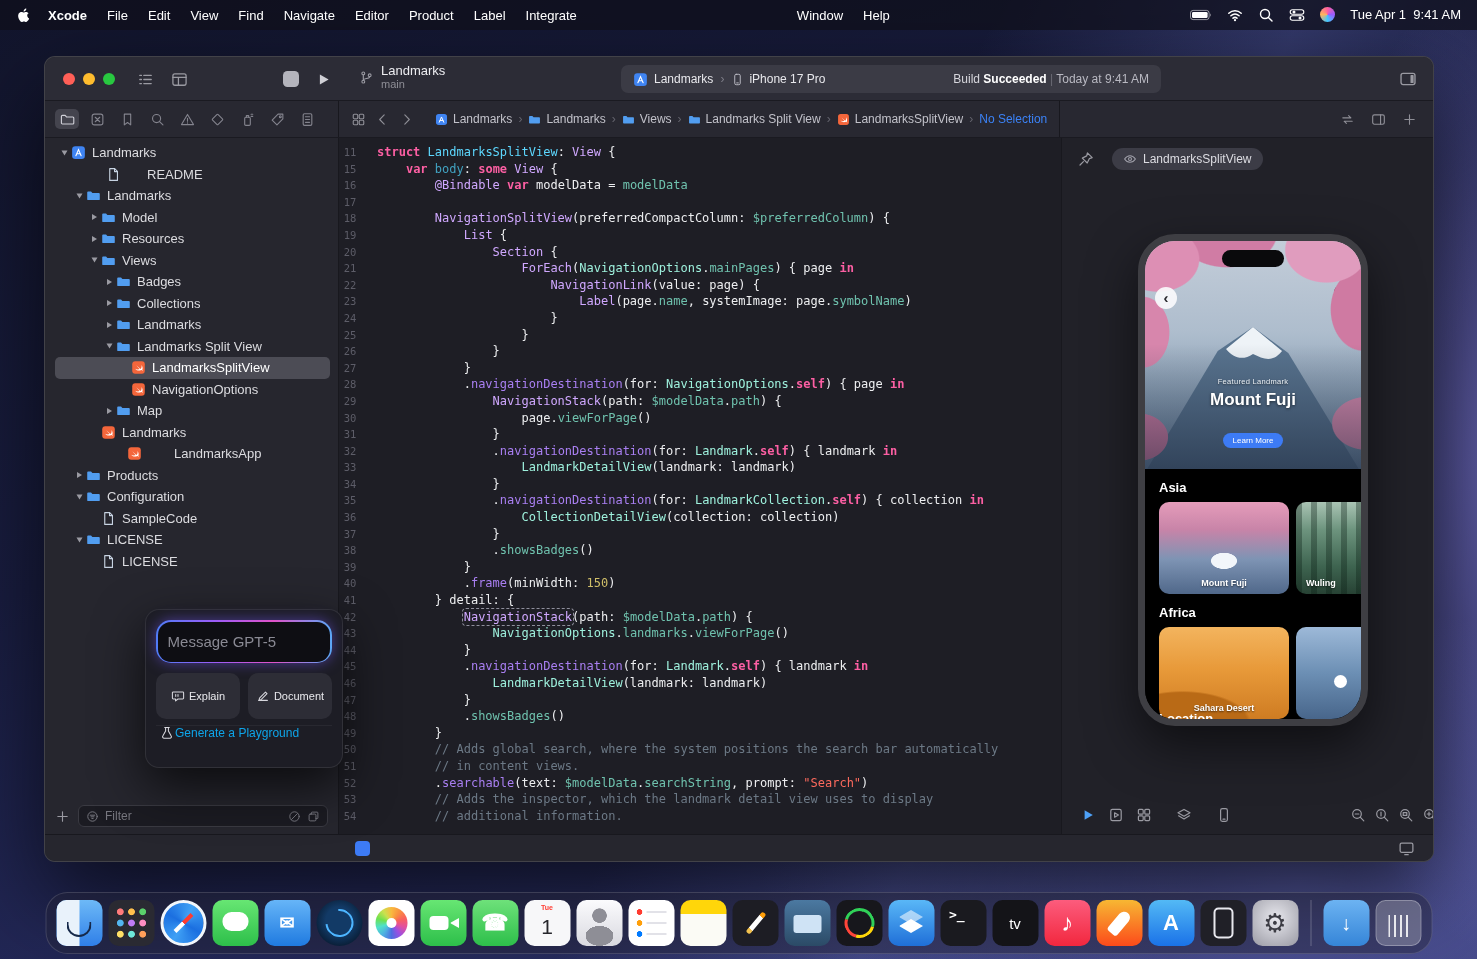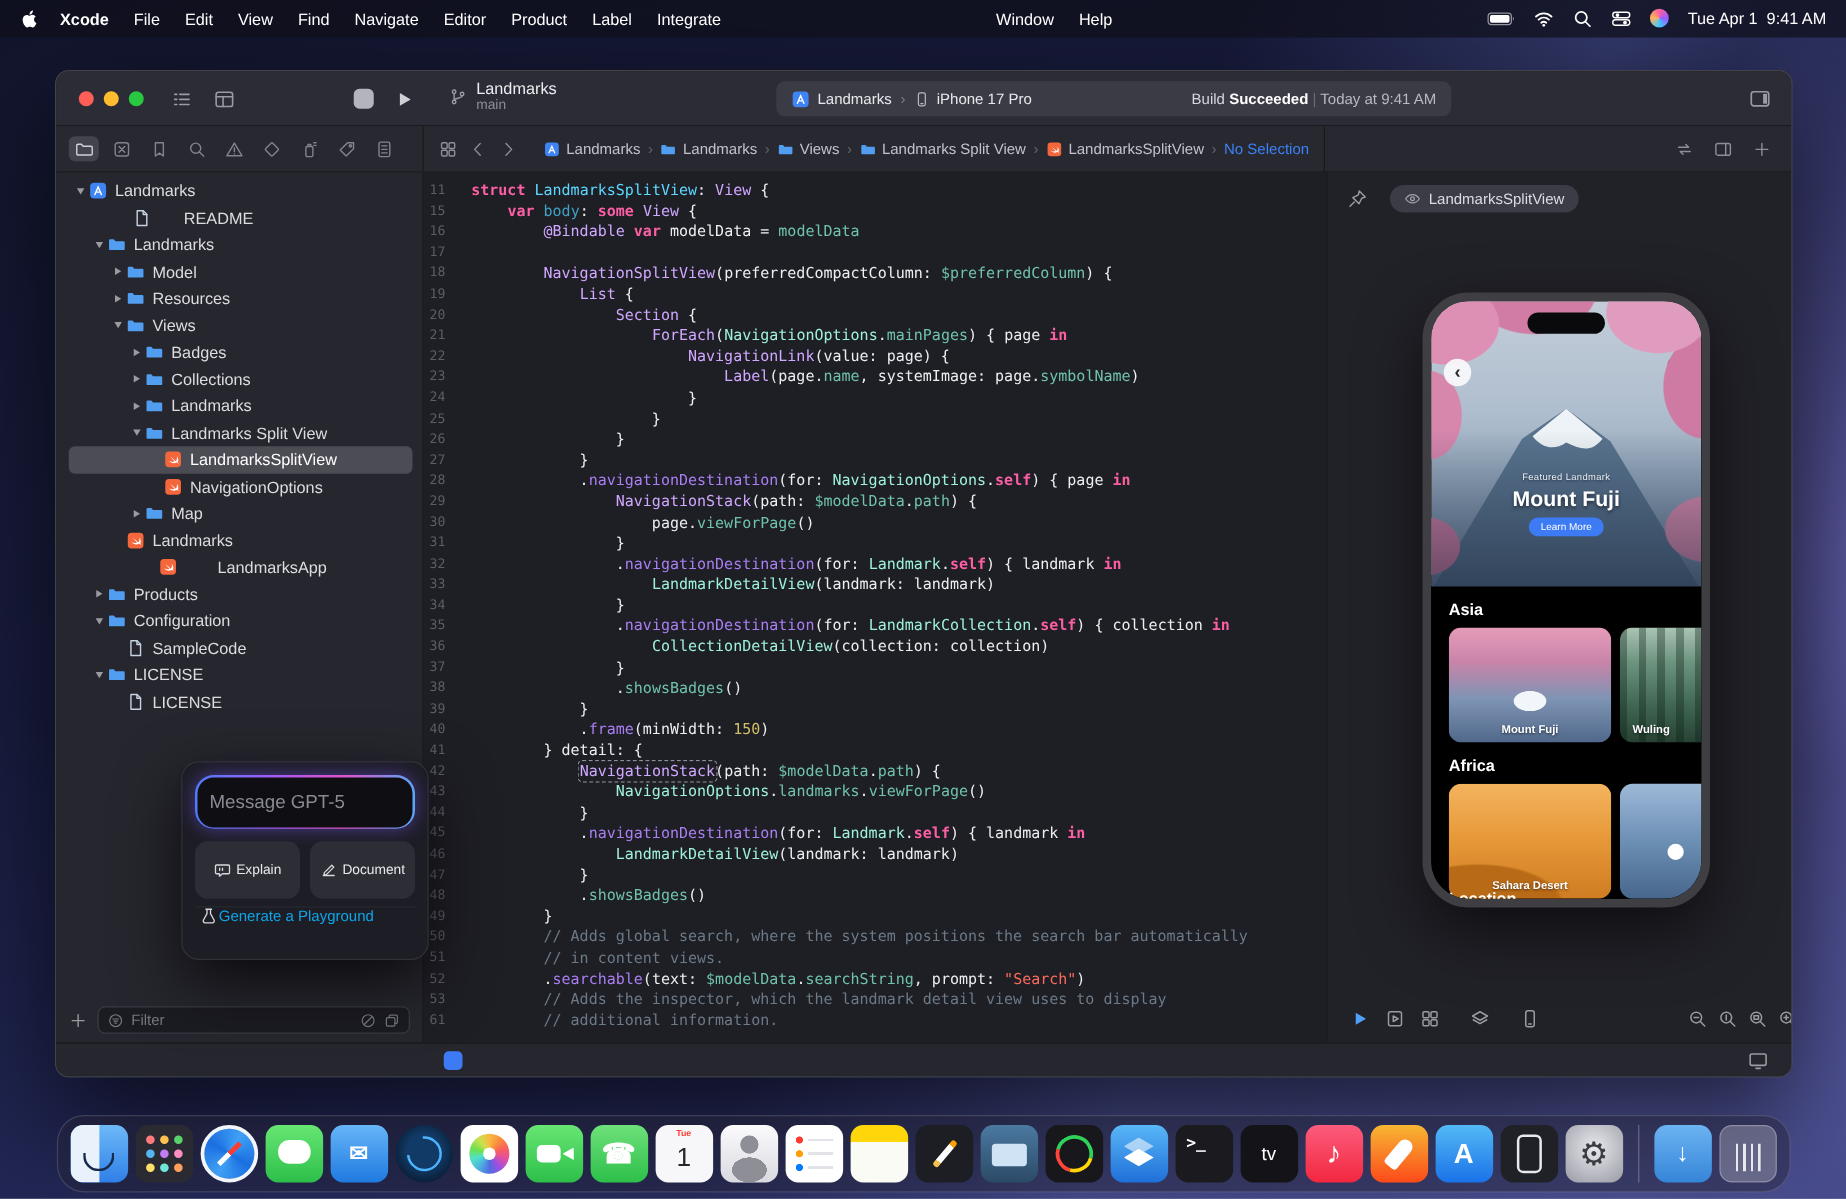--- a/index.html
+++ b/index.html
@@ -128,21 +128,21 @@
  radial-gradient(45px 60px at -1% 40%, #d786ac 0 58%, transparent 60%),
  radial-gradient(60px 45px at 103% 80%, #db8db1 0 58%, transparent 60%),
  radial-gradient(50px 40px at -3% 86%, #d27fa6 0 58%, transparent 60%),
  radial-gradient(9px 9px at 20% 13%, #8a4a66 0 60%, transparent 70%),
  radial-gradient(8px 8px at 55% 6%, #8a4a66 0 60%, transparent 70%),
  radial-gradient(8px 8px at 90% 22%, #93516e 0 60%, transparent 70%)}
 .hero-shade{position:absolute;left:0;right:0;bottom:0;height:55%;background:linear-gradient(180deg,transparent 0%,rgba(18,28,48,.55) 100%)}
 .hero-text{position:absolute;left:0;right:0;top:136px;display:flex;flex-direction:column;align-items:center;gap:4px;z-index:3}
 .kicker{font-size:7.5px;color:#e9eef3;letter-spacing:.3px;text-shadow:0 1px 2px rgba(0,0,0,.5)}
 .htitle{font-size:17px;font-weight:700;text-shadow:0 1px 3px rgba(0,0,0,.55)}
-.cta{background:#3d7bf5;color:#fff;font-size:8px;padding:3px 10px;border-radius:10px;margin-top:0}
+.cta{background:#3d7bf5;color:#fff;font-size:8px;padding:3px 10px;border-radius:10px;margin-top:19px}
 .island{position:absolute;left:50%;top:9px;transform:translateX(-50%);width:62px;height:17px;border-radius:9px;background:#0a0a0c;z-index:4}
 .backbtn{position:absolute;left:10px;top:46px;width:22px;height:22px;border-radius:50%;background:rgba(250,250,252,.92);color:#2b2b30;font-size:15px;font-weight:700;display:flex;align-items:center;justify-content:center;z-index:4;padding-bottom:2px}
 .plist{position:absolute;left:0;right:0;top:228px}
 .psec-title{font-size:13px;font-weight:700;margin:11px 0 7px 14px}
 .prow{display:flex;gap:7px;margin-left:14px;height:92px}
 .pcard{position:relative;width:130px;height:92px;border-radius:10px;overflow:hidden;flex:0 0 130px}
 .plabel{position:absolute;left:0;right:0;bottom:6px;text-align:center;font-size:9px;font-weight:700;color:#fff;text-shadow:0 1px 2px rgba(0,0,0,.6)}
 .pcard.alt .plabel{left:10px;right:auto;text-align:left}
 .st-fuji{background:radial-gradient(42px 26px at 50% 64%, #f2f6fa 0 30%, transparent 32%),linear-gradient(180deg,#e59cba 0%,#c884a8 30%,#7e94b4 62%,#50688a 100%)}
 .st-wuling{background:repeating-linear-gradient(90deg, rgba(10,30,20,.35) 0 6px, transparent 6px 15px),linear-gradient(180deg,#aac4b4 0%,#6d947e 30%,#3e6450 70%,#274234 100%)}
@@ -747,21 +747,21 @@
         <div class="cl"><span class="lnum">44</span><span class="ltext"><span class="tk-p">            }</span></span></div>
         <div class="cl"><span class="lnum">45</span><span class="ltext"><span class="tk-p">            .</span><span class="tk-fm">navigationDestination</span><span class="tk-p">(for: </span><span class="tk-pt">Landmark</span><span class="tk-p">.</span><span class="tk-k">self</span><span class="tk-p">) { landmark </span><span class="tk-k">in</span></span></div>
         <div class="cl"><span class="lnum">46</span><span class="ltext"><span class="tk-p">                </span><span class="tk-pt">LandmarkDetailView</span><span class="tk-p">(landmark: landmark)</span></span></div>
         <div class="cl"><span class="lnum">47</span><span class="ltext"><span class="tk-p">            }</span></span></div>
         <div class="cl"><span class="lnum">48</span><span class="ltext"><span class="tk-p">            .</span><span class="tk-pm">showsBadges</span><span class="tk-p">()</span></span></div>
         <div class="cl"><span class="lnum">49</span><span class="ltext"><span class="tk-p">        }</span></span></div>
         <div class="cl"><span class="lnum">50</span><span class="ltext"><span class="tk-p">        </span><span class="tk-c">// Adds global search, where the system positions the search bar automatically</span></span></div>
         <div class="cl"><span class="lnum">51</span><span class="ltext"><span class="tk-p">        </span><span class="tk-c">// in content views.</span></span></div>
         <div class="cl"><span class="lnum">52</span><span class="ltext"><span class="tk-p">        .</span><span class="tk-fm">searchable</span><span class="tk-p">(text: </span><span class="tk-pm">$modelData</span><span class="tk-p">.</span><span class="tk-pm">searchString</span><span class="tk-p">, prompt: </span><span class="tk-s">"Search"</span><span class="tk-p">)</span></span></div>
         <div class="cl"><span class="lnum">53</span><span class="ltext"><span class="tk-p">        </span><span class="tk-c">// Adds the inspector, which the landmark detail view uses to display</span></span></div>
-        <div class="cl"><span class="lnum">61</span><span class="ltext"><span class="tk-p">        </span><span class="tk-c">// additional information.</span></span></div>
+        <div class="cl"><span class="lnum">54</span><span class="ltext"><span class="tk-p">        </span><span class="tk-c">// additional information.</span></span></div>
       </div>
   </section>
 
   <div class="gpt">
     <div class="gpt-inputwrap">
       <div class="gpt-input">Message GPT-5</div>
     </div>
     <div class="gpt-btns">
       <div class="gpt-btn">
         <span class="ic gic">

